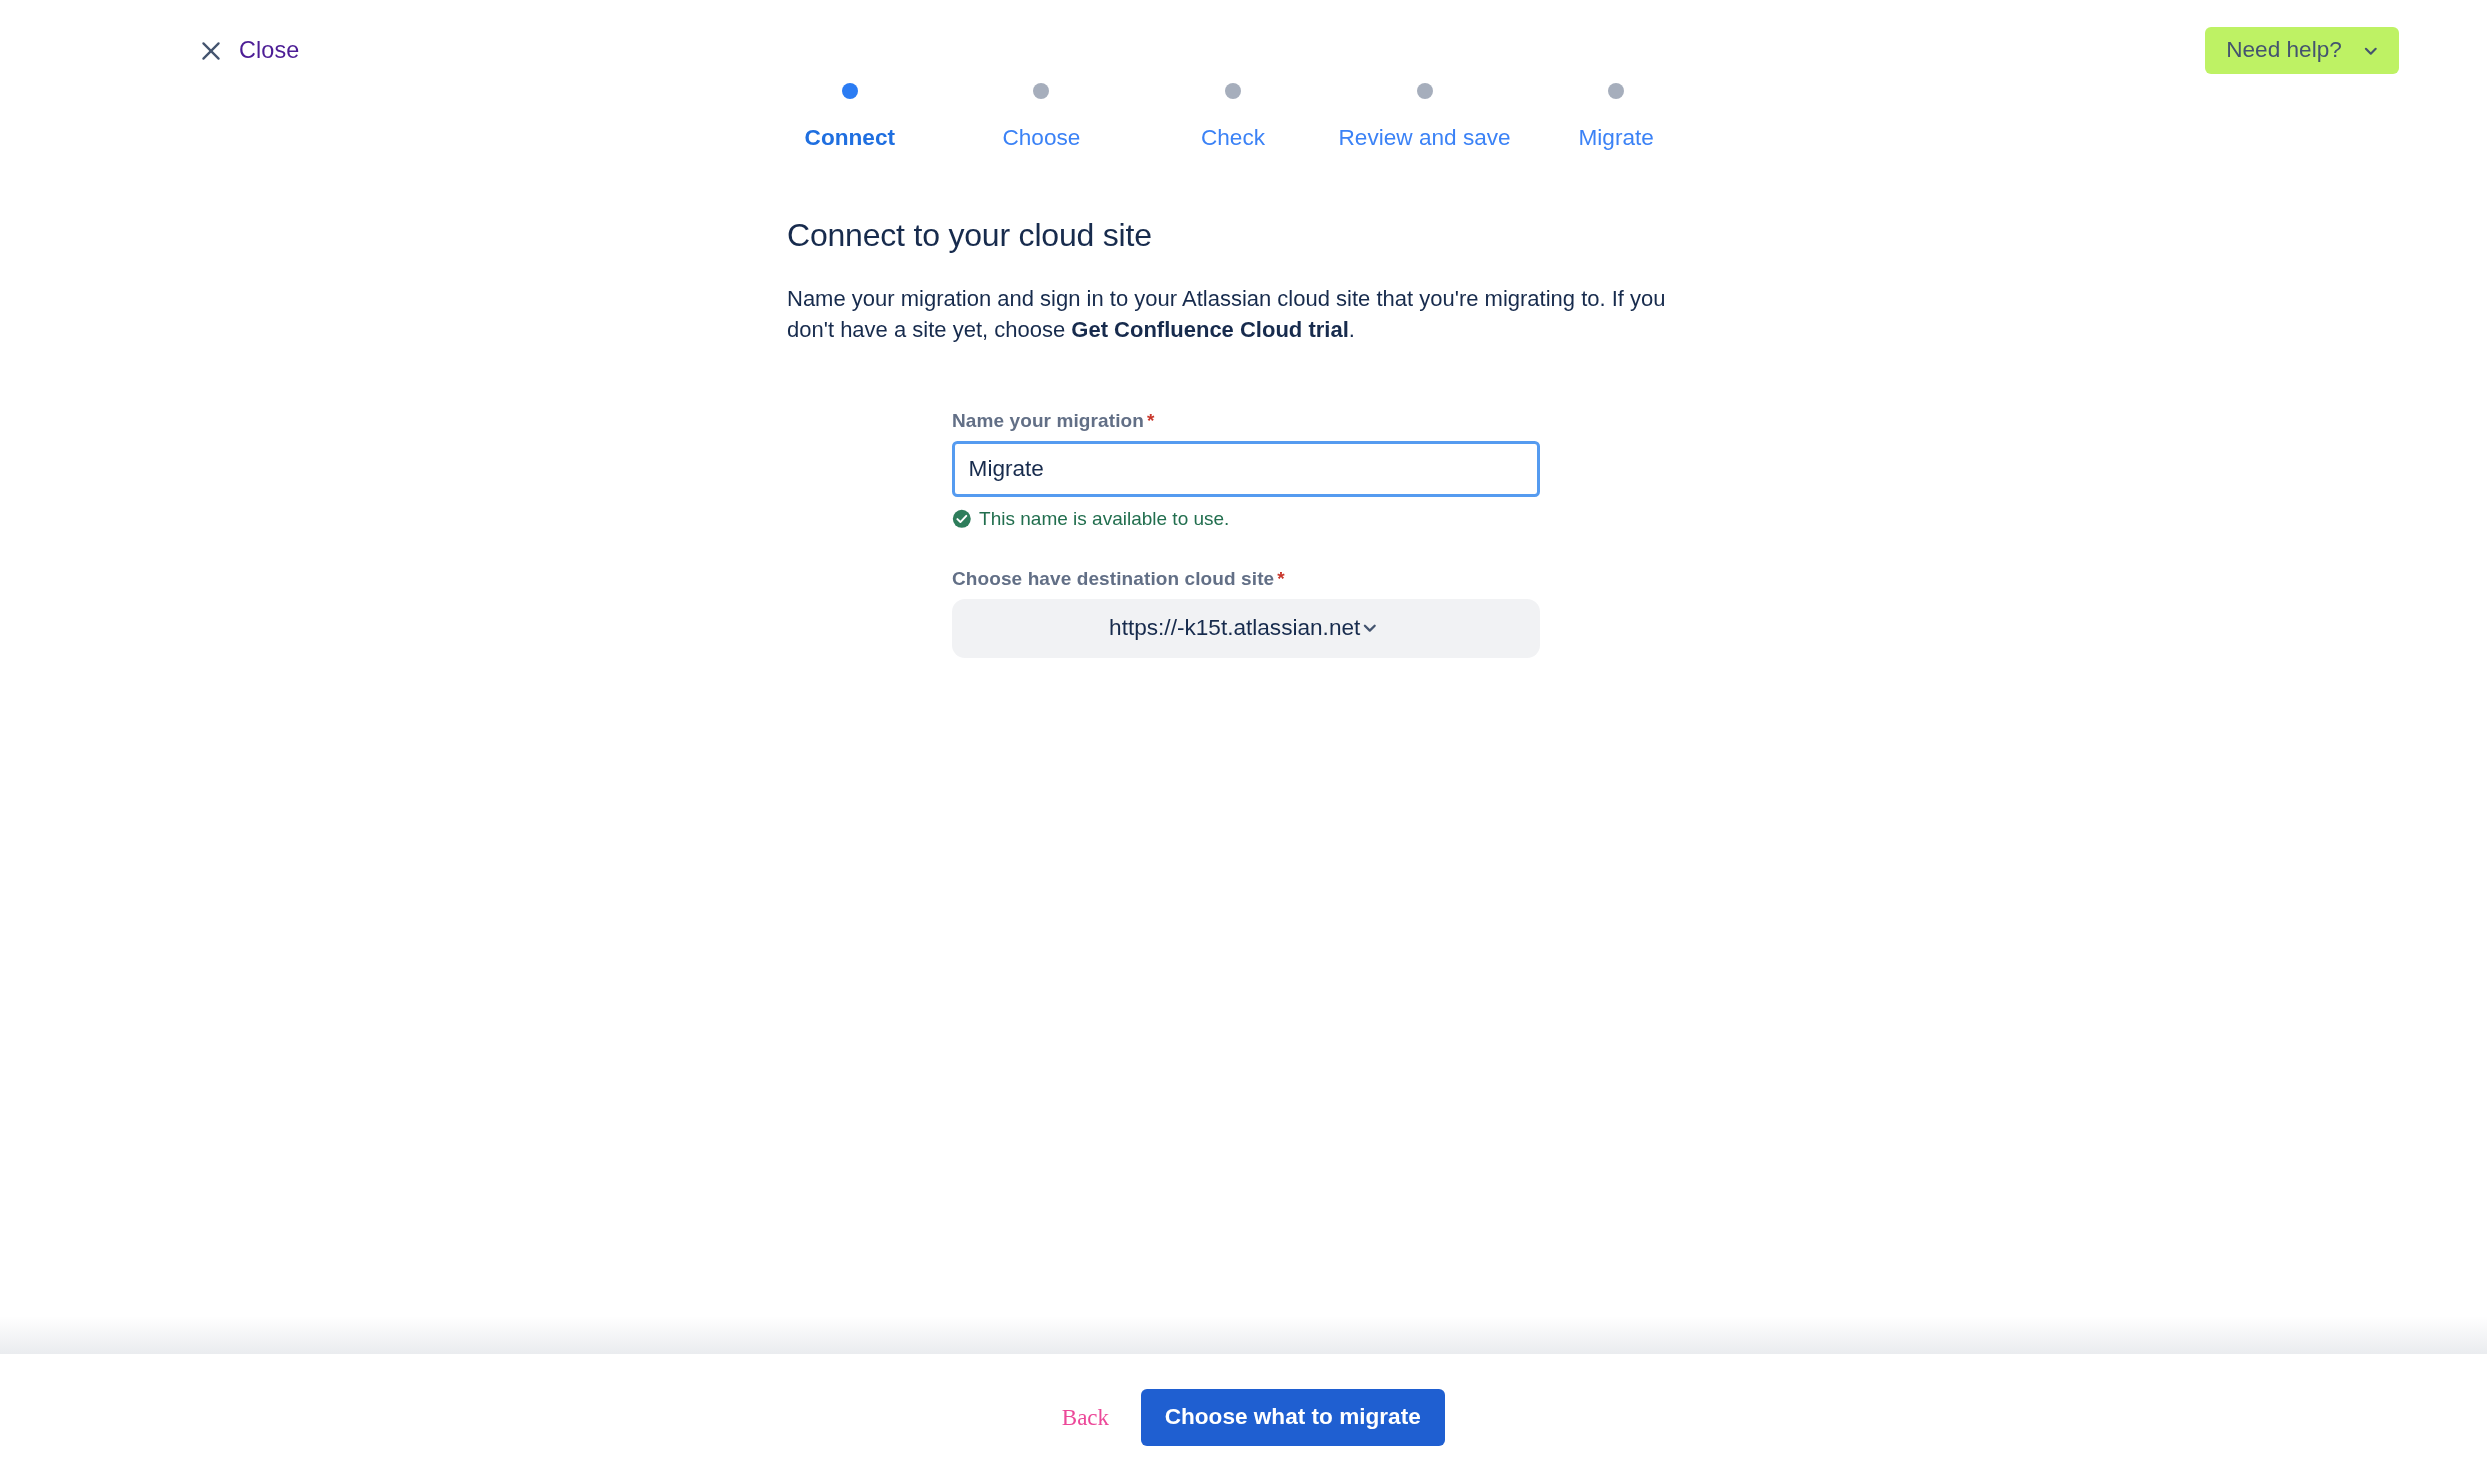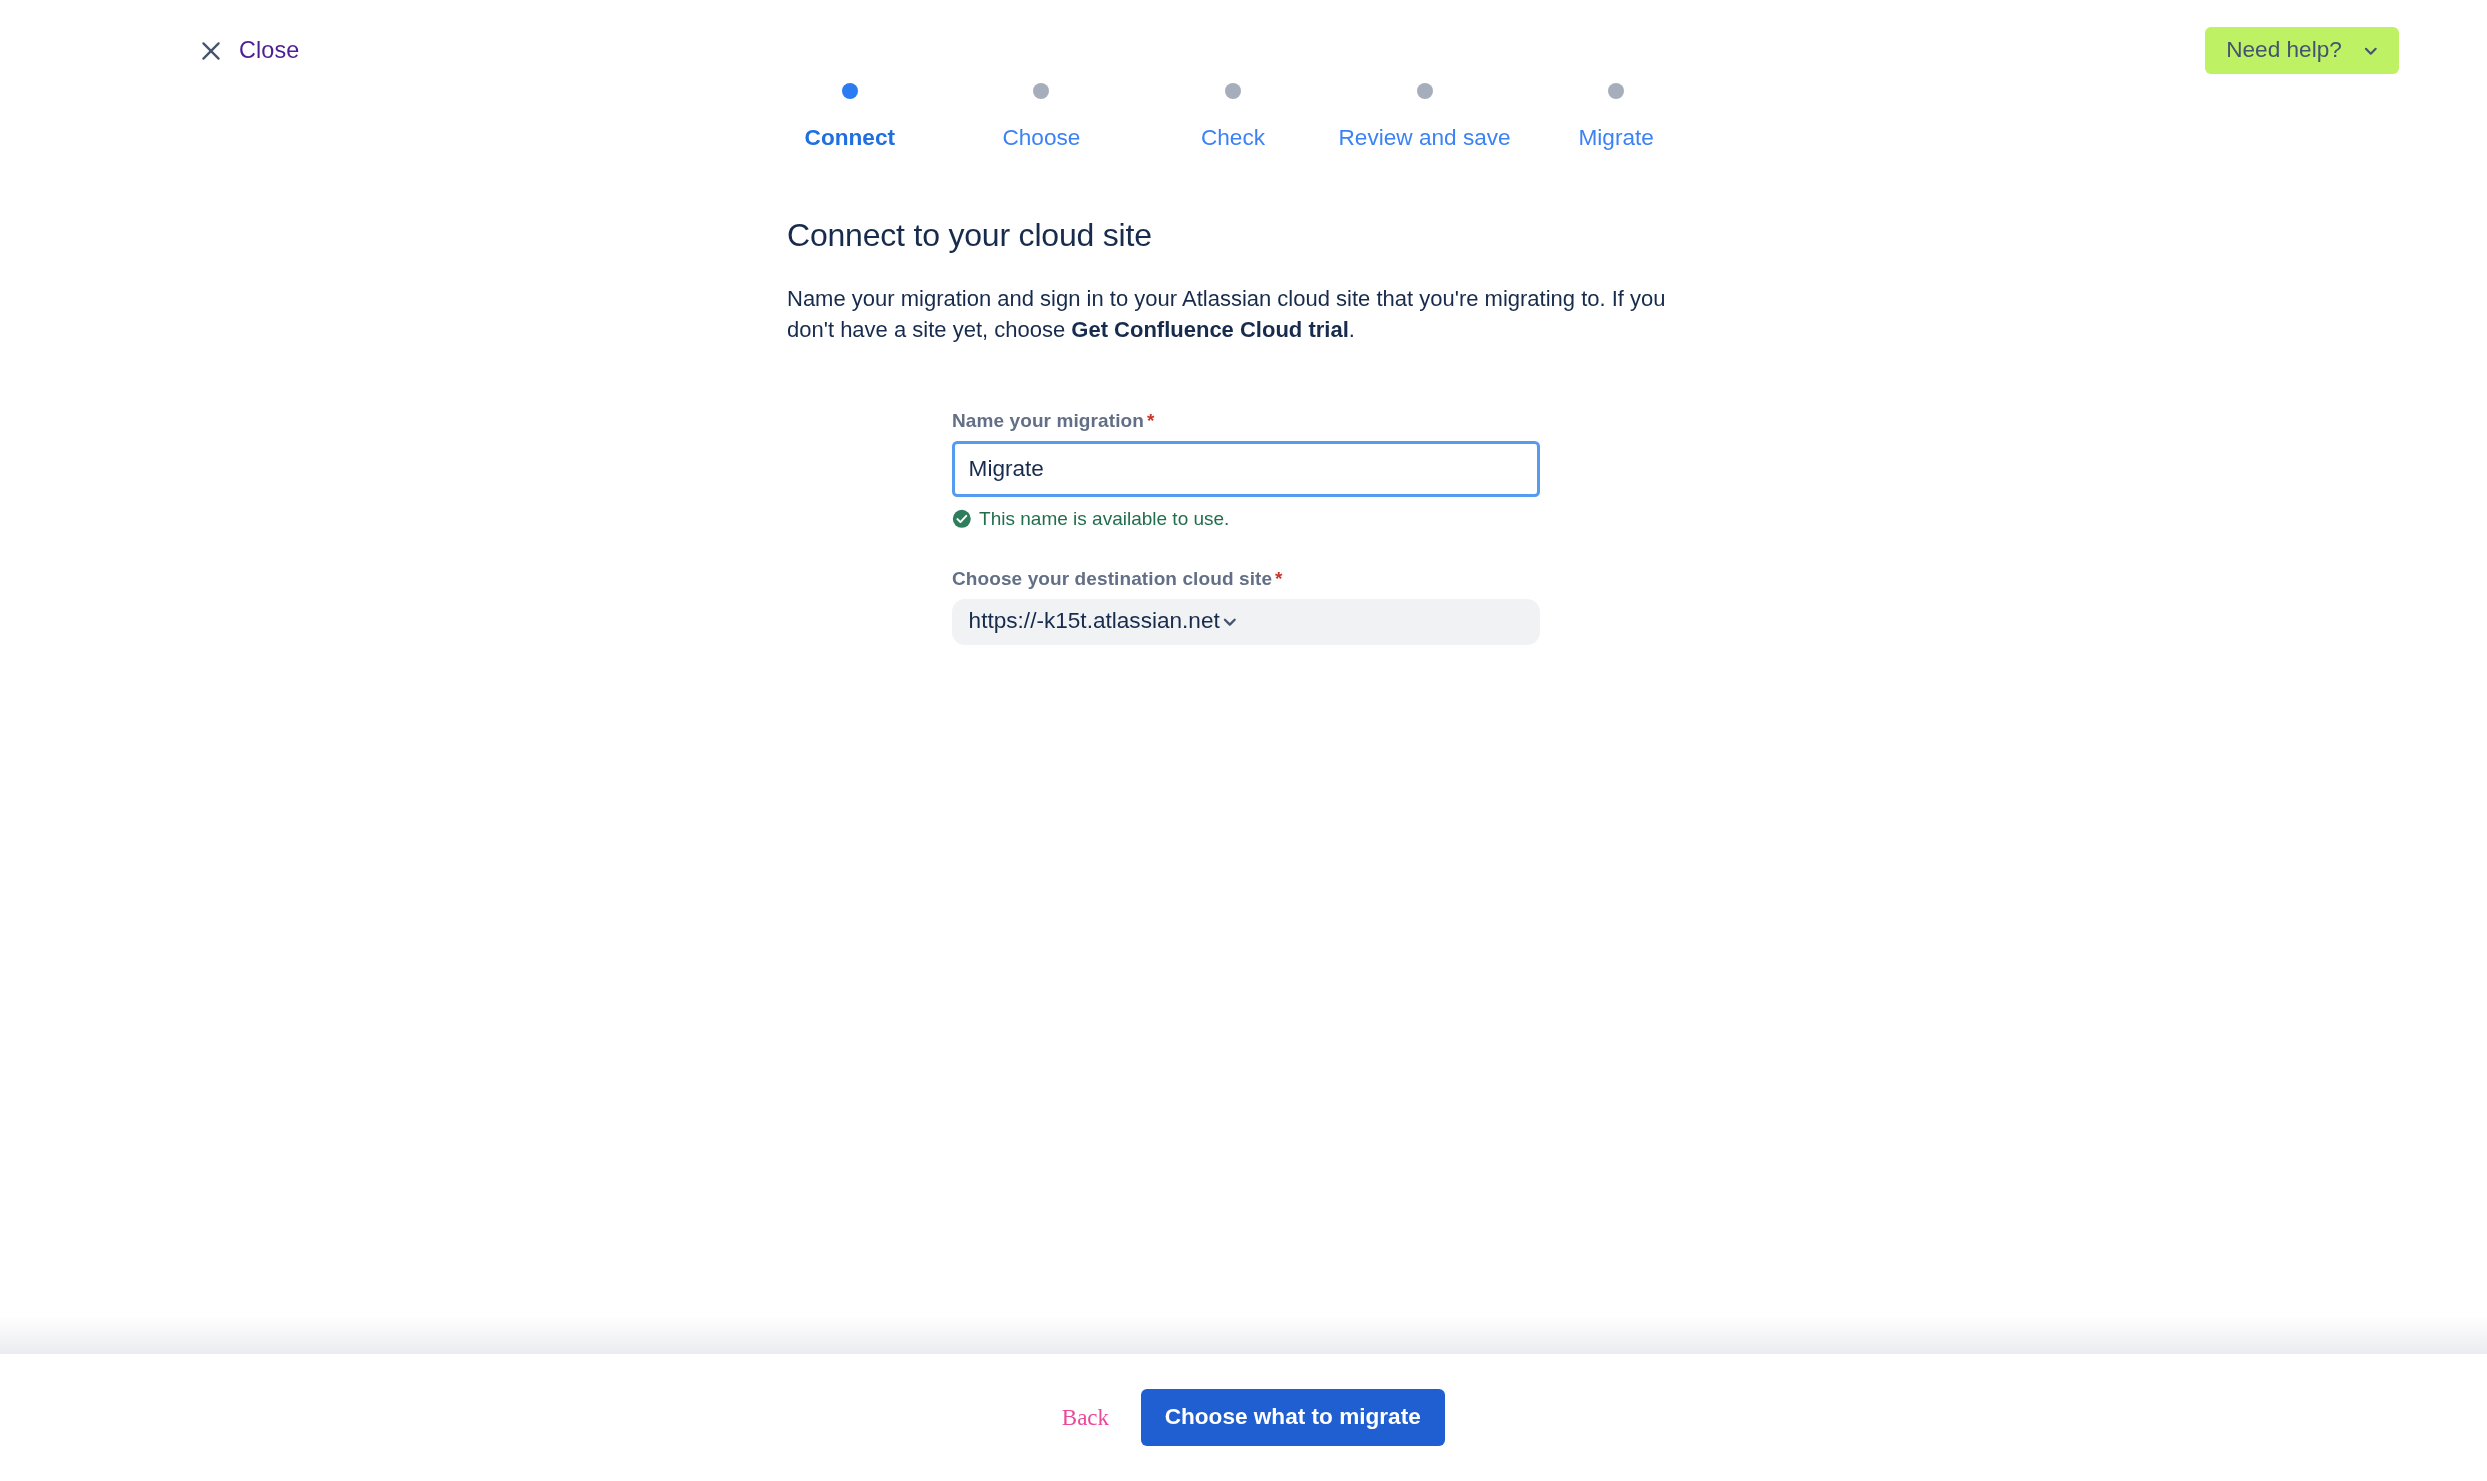--- a/index.html
+++ b/index.html
@@ -203,27 +203,27 @@
     flex: 0 0 auto;
     display: block;
   }
   .check-icon svg { display: block; }
 
   .field-group-2 { margin-top: 41px; }
 
   .select-box {
     box-sizing: border-box;
     width: 588px;
-    height: 46px;
+    height: 59px;
     background: #F1F2F4;
     border: none;
     border-radius: 13px;
     display: flex;
     align-items: center;
-    justify-content: flex-start;
+    justify-content: center;
     padding: 0 19.6px 0 16.6px;
     cursor: pointer;
     font-family: "Liberation Sans", "DejaVu Sans", sans-serif;
   }
   .select-value {
     font-size: 22.6px;
     color: #172B4D;
     line-height: 1;
   }
 
@@ -385,21 +385,21 @@
         <svg viewBox="0 0 24 24" width="19.6" height="19.6">
           <circle cx="12" cy="12" r="11" fill="#2E7D5B"></circle>
           <polyline points="6.6,12.4 10.3,16 17.5,8.4" fill="none" stroke="#ffffff" stroke-width="2.4" stroke-linecap="round" stroke-linejoin="round"></polyline>
         </svg>
       </span>
       <span>This name is available to use.</span>
     </div>
   </div>
 
   <div class="field-group field-group-2">
-    <label class="field-label"><span>Choose your destination cloud site</span><span class="req">*</span></label>
+    <label class="field-label"><span>Choose have destination cloud site</span><span class="req">*</span></label>
 
     <div class="select-box">
       <span class="select-value">https://-k15t.atlassian.net</span>
       <span class="chev">
         <svg viewBox="0 0 24 24" width="19.6" height="19.6" fill="none" stroke="#44546F" stroke-width="2.8" stroke-linecap="round" stroke-linejoin="round">
           <polyline points="6,9.5 12,15.5 18,9.5"></polyline>
         </svg>
       </span>
     </div>
   </div>

